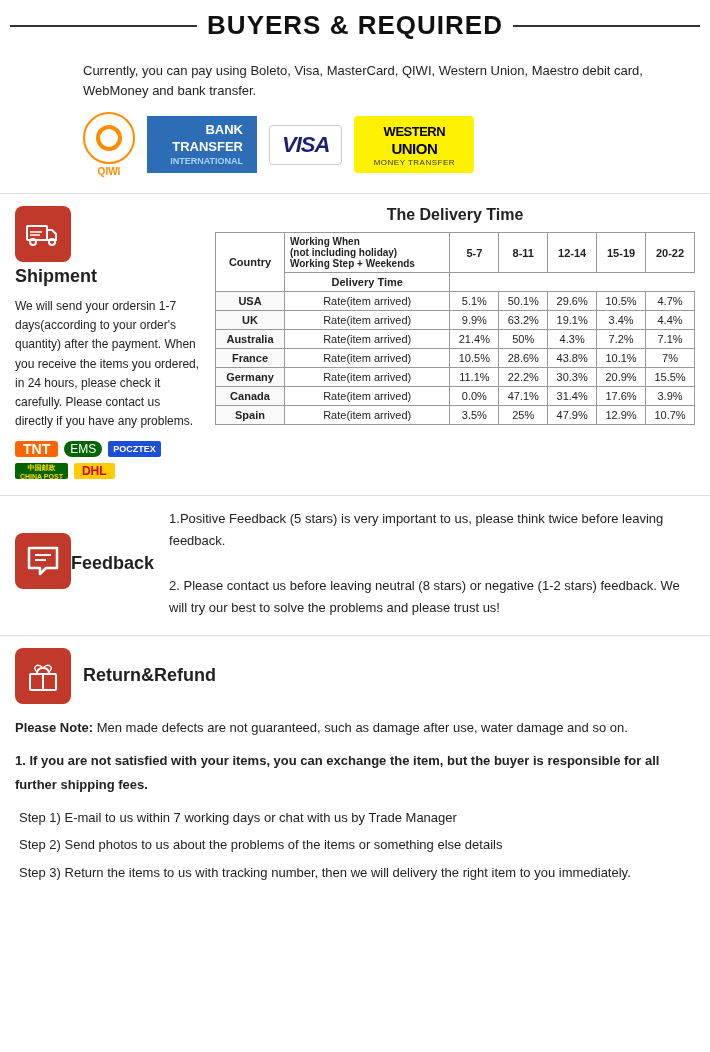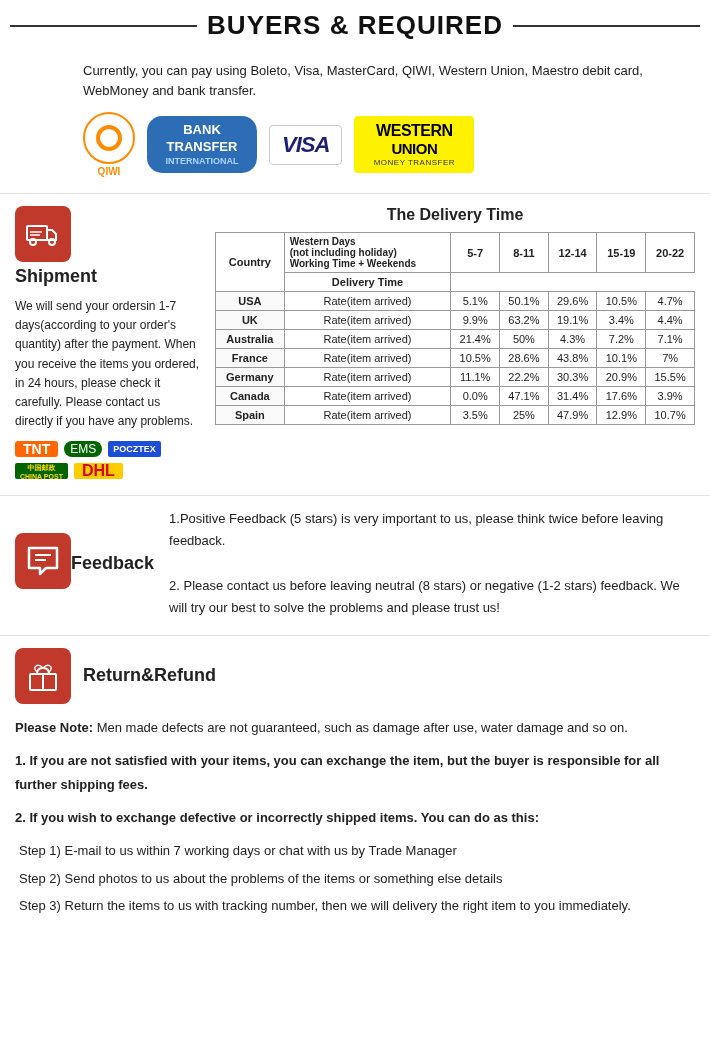--- a/index.html
+++ b/index.html
@@ -87,22 +87,22 @@
       justify-content: center;
     }
 
     
     .bank-transfer-logo {
       background: #2d6db5;
       color: #fff;
       padding: 6px 14px;
       font-size: 10px;
       font-weight: bold;
-      text-align: center;
-      border-radius: 15px;
+      text-align: right;
+      border-radius: 0;
       line-height: 1.3;
       width: 110px;
     }
     .bank-transfer-logo .main-text {
       font-size: 13px;
       color: #fff;
     }
     .bank-transfer-logo .sub-text {
       font-size: 9px;
       color: #aad4ff;
@@ -209,21 +209,21 @@
       color: #ffd700;
       font-size: 8px;
       font-weight: bold;
       padding: 3px 5px;
       border-radius: 2px;
       text-align: center;
     }
     .carrier-dhl {
       background: #fc0;
       color: #d40511;
-      font-size: 16px;
+      font-size: 12px;
       font-weight: bold;
       padding: 3px 8px;
       border-radius: 2px;
     }
 
     
     .shipment-right {
       flex: 1;
     }
     .delivery-title {
@@ -345,21 +345,21 @@
 
     <div class="payment-logo">
       <div class="visa-logo">
         <span style="color:#1a1f71;font-style:italic;font-size:22px;font-weight:900;">VISA</span>
       </div>
     </div>
 
     <div class="payment-logo">
       <div class="western-union-logo">
         <div class="wu-main">
-          <span style="font-size:16px;">WESTERN</span><br>
+          <span style="font-size:13px;">WESTERN</span><br>
           
           <span style="font-size:15px;">UNION</span>
         </div>
         <div class="wu-sub">MONEY TRANSFER</div>
       </div>
     </div>
   </div>
 </div>
 
 <div class="section shipment-section">
@@ -388,23 +388,23 @@
         <div class="carrier-logo carrier-dhl">DHL</div>
       </div>
     </div>
     <div class="shipment-right">
       <div class="delivery-title">The Delivery Time</div>
       <table class="delivery-table">
         <thead>
           <tr>
             <th rowspan="2">Country</th>
             <th class="working-days-cell" rowspan="1">
-              <span>Western Days</span><br>
+              <span>Working When</span><br>
               <span>(not including holiday)</span><br>
-              <span>Working Time + Weekends</span>
+              <span>Working Step + Weekends</span>
             </th>
             <th>5-7</th>
             <th>8-11</th>
             <th>12-14</th>
             <th>15-19</th>
             <th>20-22</th>
           </tr>
           <tr>
             <th colspan="1">Delivery Time</th>
 
@@ -515,20 +515,17 @@
         <path d="M16 8 Q20 4 23 6 Q26 8 22 12" fill="none" stroke="#fff" stroke-width="1.5"></path>
       </svg>
     </div>
     <span class="section-title">Return&amp;Refund</span>
   </div>
   <div class="return-text">
     <p>
       <span class="bold">Please Note:</span><span> Men made defects are not guaranteed, such as damage after use, water damage and so on.</span>
     </p>
     <p class="bold">1. If you are not satisfied with your items, you can exchange the item, but the buyer is responsible for all further shipping fees.</p>
-    <p>
-      <span class="bold">2. If you wish to exchange defective or incorrectly shipped items. You can do as this:</span>
-    </p>
     <span class="step">Step 1) E-mail to us within 7 working days or chat with us by Trade Manager</span>
     <span class="step">Step 2) Send photos to us about the problems of the items or something else details</span>
     <span class="step">Step 3) Return the items to us with tracking number, then we will delivery the right item to you immediately.</span>
   </div>
 </div>
 
 </body></html>

